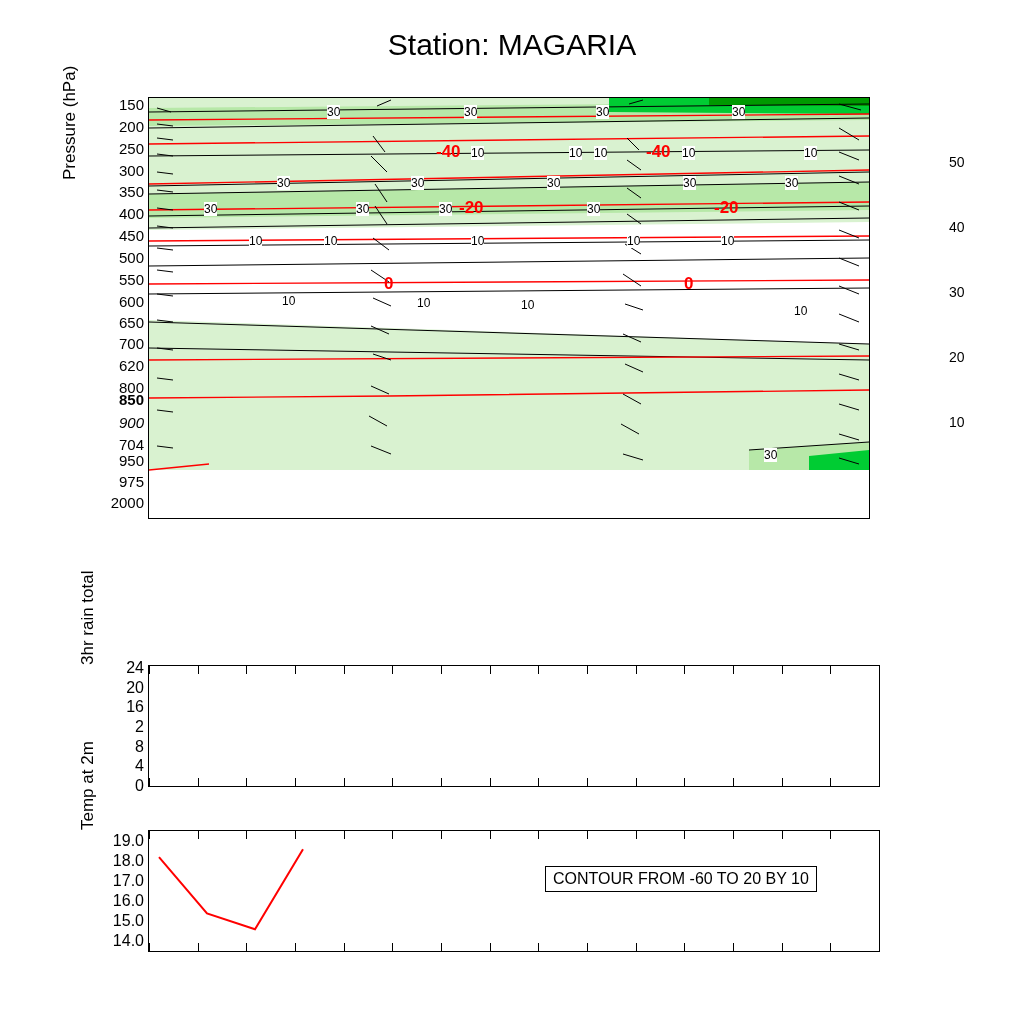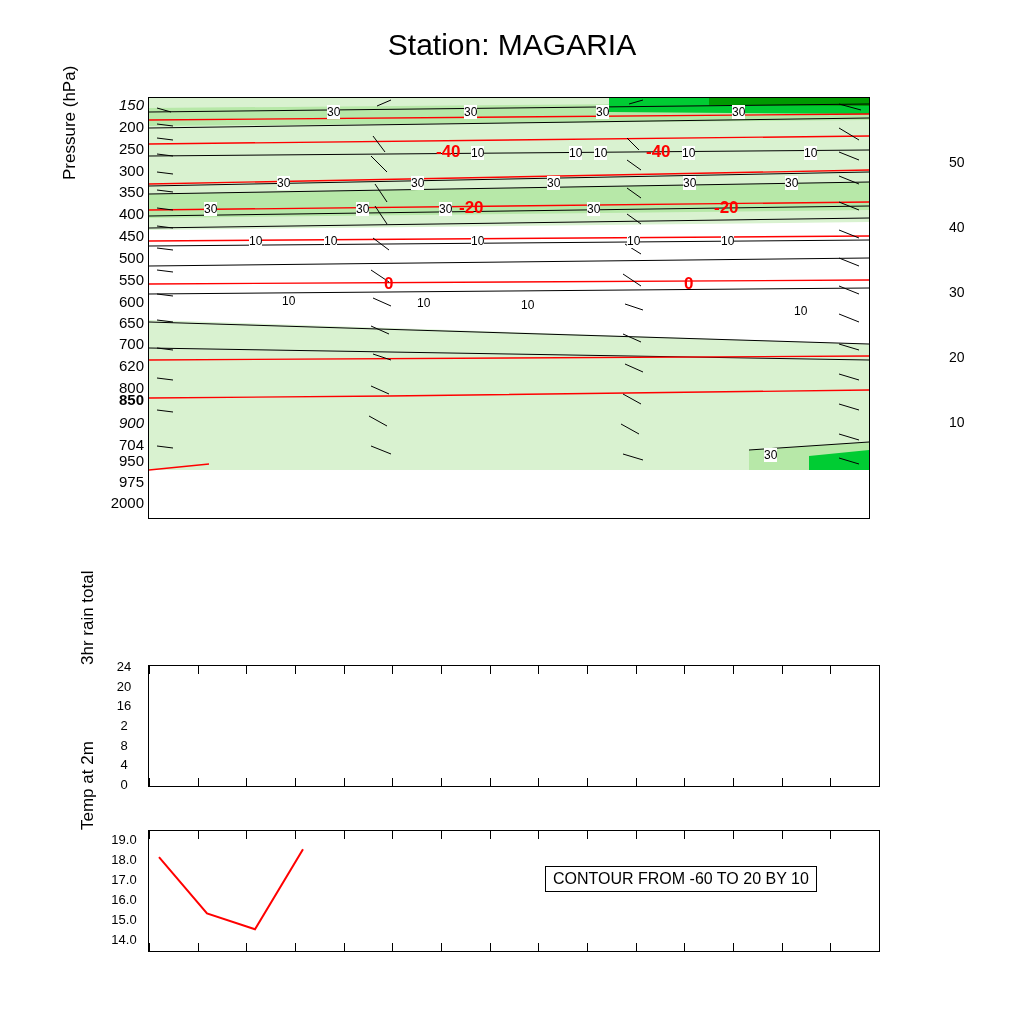--- a/index.html
+++ b/index.html
@@ -10,34 +10,34 @@
   #xsec svg{position:absolute;left:0;top:0;}
   .ylab{position:absolute;left:60px;top:180px;transform:rotate(-90deg);transform-origin:left top;font-size:17px;white-space:nowrap;}
   .ptick{position:absolute;right:0;font-size:15px;text-align:right;width:58px;}
   #ytickwrap{position:absolute;left:82px;top:97px;width:62px;height:420px;}
   .clab{position:absolute;left:44px;font-size:14px;}
   #cbarwrap{position:absolute;left:905px;top:97px;width:110px;height:392px;}
   
   #rainpanel{position:absolute;left:148px;top:665px;width:730px;height:120px;border:1.2px solid #000;background:#fff;}
   #temppanel{position:absolute;left:148px;top:830px;width:730px;height:120px;border:1.2px solid #000;background:#fff;}
   .plab{position:absolute;transform:rotate(-90deg);transform-origin:left top;font-size:17px;white-space:nowrap;}
-  .rtick{position:absolute;right:0;font-size:13px;width:40px;text-align:center;}
+  .rtick{position:absolute;right:0;font-size:16px;width:40px;text-align:right;}
   #rainticks{position:absolute;left:100px;top:665px;width:44px;height:120px;}
   #tempticks{position:absolute;left:96px;top:830px;width:48px;height:120px;}
   #contourbox{position:absolute;left:545px;top:866px;border:1.2px solid #000;background:#fff;padding:3px 7px;font-size:16px;}
 </style>
 </head>
 <body>
 
 <div class="title">Station: MAGARIA</div>
 
 <div class="ylab">Pressure (hPa)</div>
 
 <div id="ytickwrap">
-    <div class="ptick" style="top: -1px; font-style: italic;">150</div>
+    <div class="ptick" style="top: -1px;">150</div>
     <div class="ptick" style="top: 20.9826px;">200</div>
     <div class="ptick" style="top: 42.9651px;">250</div>
     <div class="ptick" style="top: 64.9477px;">300</div>
     <div class="ptick" style="top: 85.7733px;">350</div>
     <div class="ptick" style="top: 107.756px;">400</div>
     <div class="ptick" style="top: 129.738px;">450</div>
     <div class="ptick" style="top: 151.721px;">500</div>
     <div class="ptick" style="top: 173.703px;">550</div>
     <div class="ptick" style="top: 195.686px;">600</div>
     <div class="ptick" style="top: 216.512px;">650</div>

